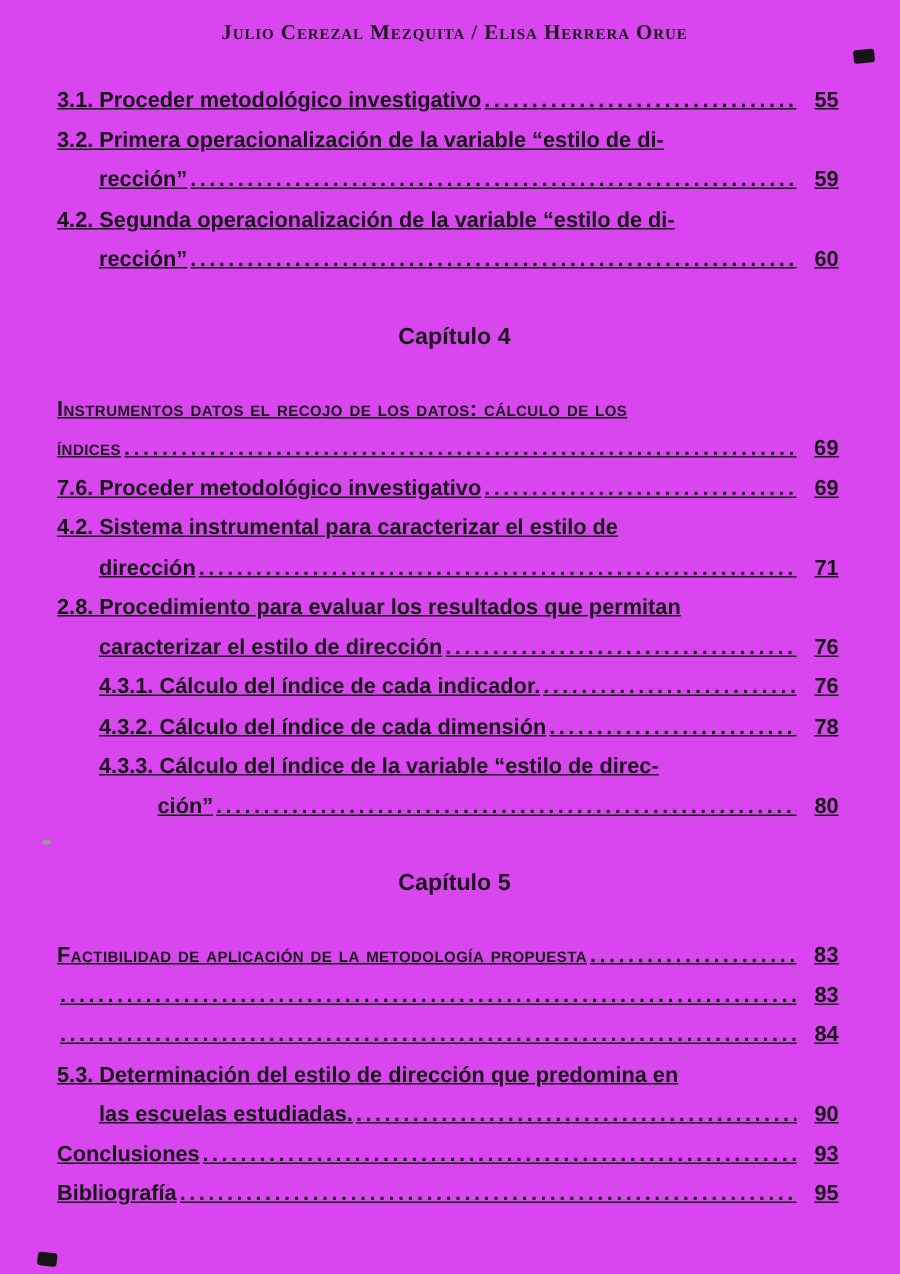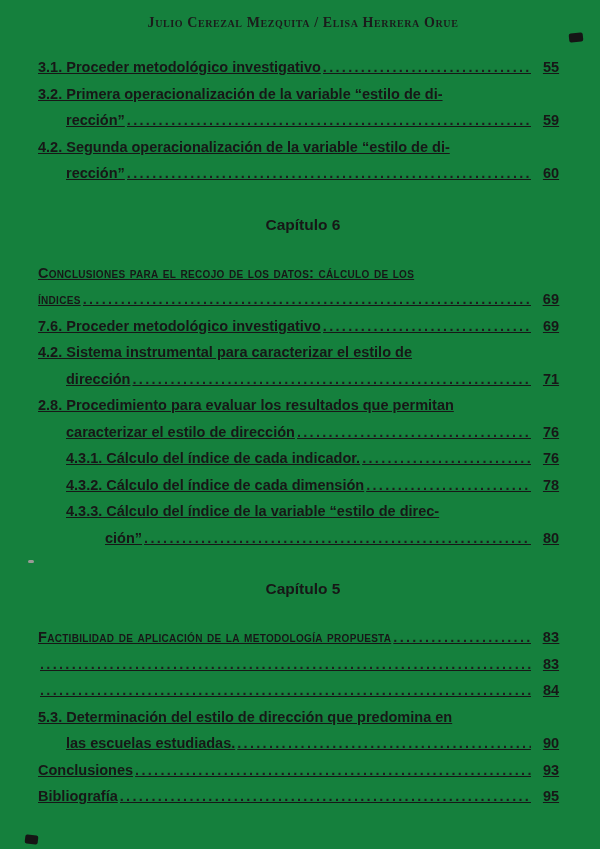--- a/index.html
+++ b/index.html
@@ -1,20 +1,20 @@
 <!DOCTYPE html>
 <html><head>
 <meta charset="utf-8">
 <style>
   html,body{margin:0;padding:0;background:#e8e8e6;}
   .page{
     position:relative;
     width:600px;height:849px;
     margin:0 auto;
-    background:#15803d;
+    background:#d946ef;
     box-sizing:border-box;
     padding:14px 32px 0 38px;
     font-family:"Liberation Sans", sans-serif;
     font-weight:700;
     color:#171717;
     overflow:hidden;
   }
   .header{
     text-align:center;
     font-family:"Liberation Serif", serif;
@@ -84,23 +84,23 @@
         <div class="entry">
           <div class="line ind-0">4.2. Segunda operacionalización de la variable “estilo de di-</div>
           <div class="row ind-1">
             <span class="txt">rección”</span>
             <span class="dots"></span>
             <span class="pg">60</span>
           </div>
         </div>
       </div>
       <div class="section">
-        <div class="chapter">Capítulo 6</div>
+        <div class="chapter">Capítulo 4</div>
         <div class="entry caps">
-          <div class="line ind-0">Conclusiones para el recojo de los datos: cálculo de los</div>
+          <div class="line ind-0">Instrumentos datos el recojo de los datos: cálculo de los</div>
           <div class="row ind-0">
             <span class="txt">índices</span>
             <span class="dots"></span>
             <span class="pg">69</span>
           </div>
         </div>
         <div class="entry">
           <div class="row ind-0">
             <span class="txt">7.6. Proceder metodológico investigativo</span>
             <span class="dots"></span>

